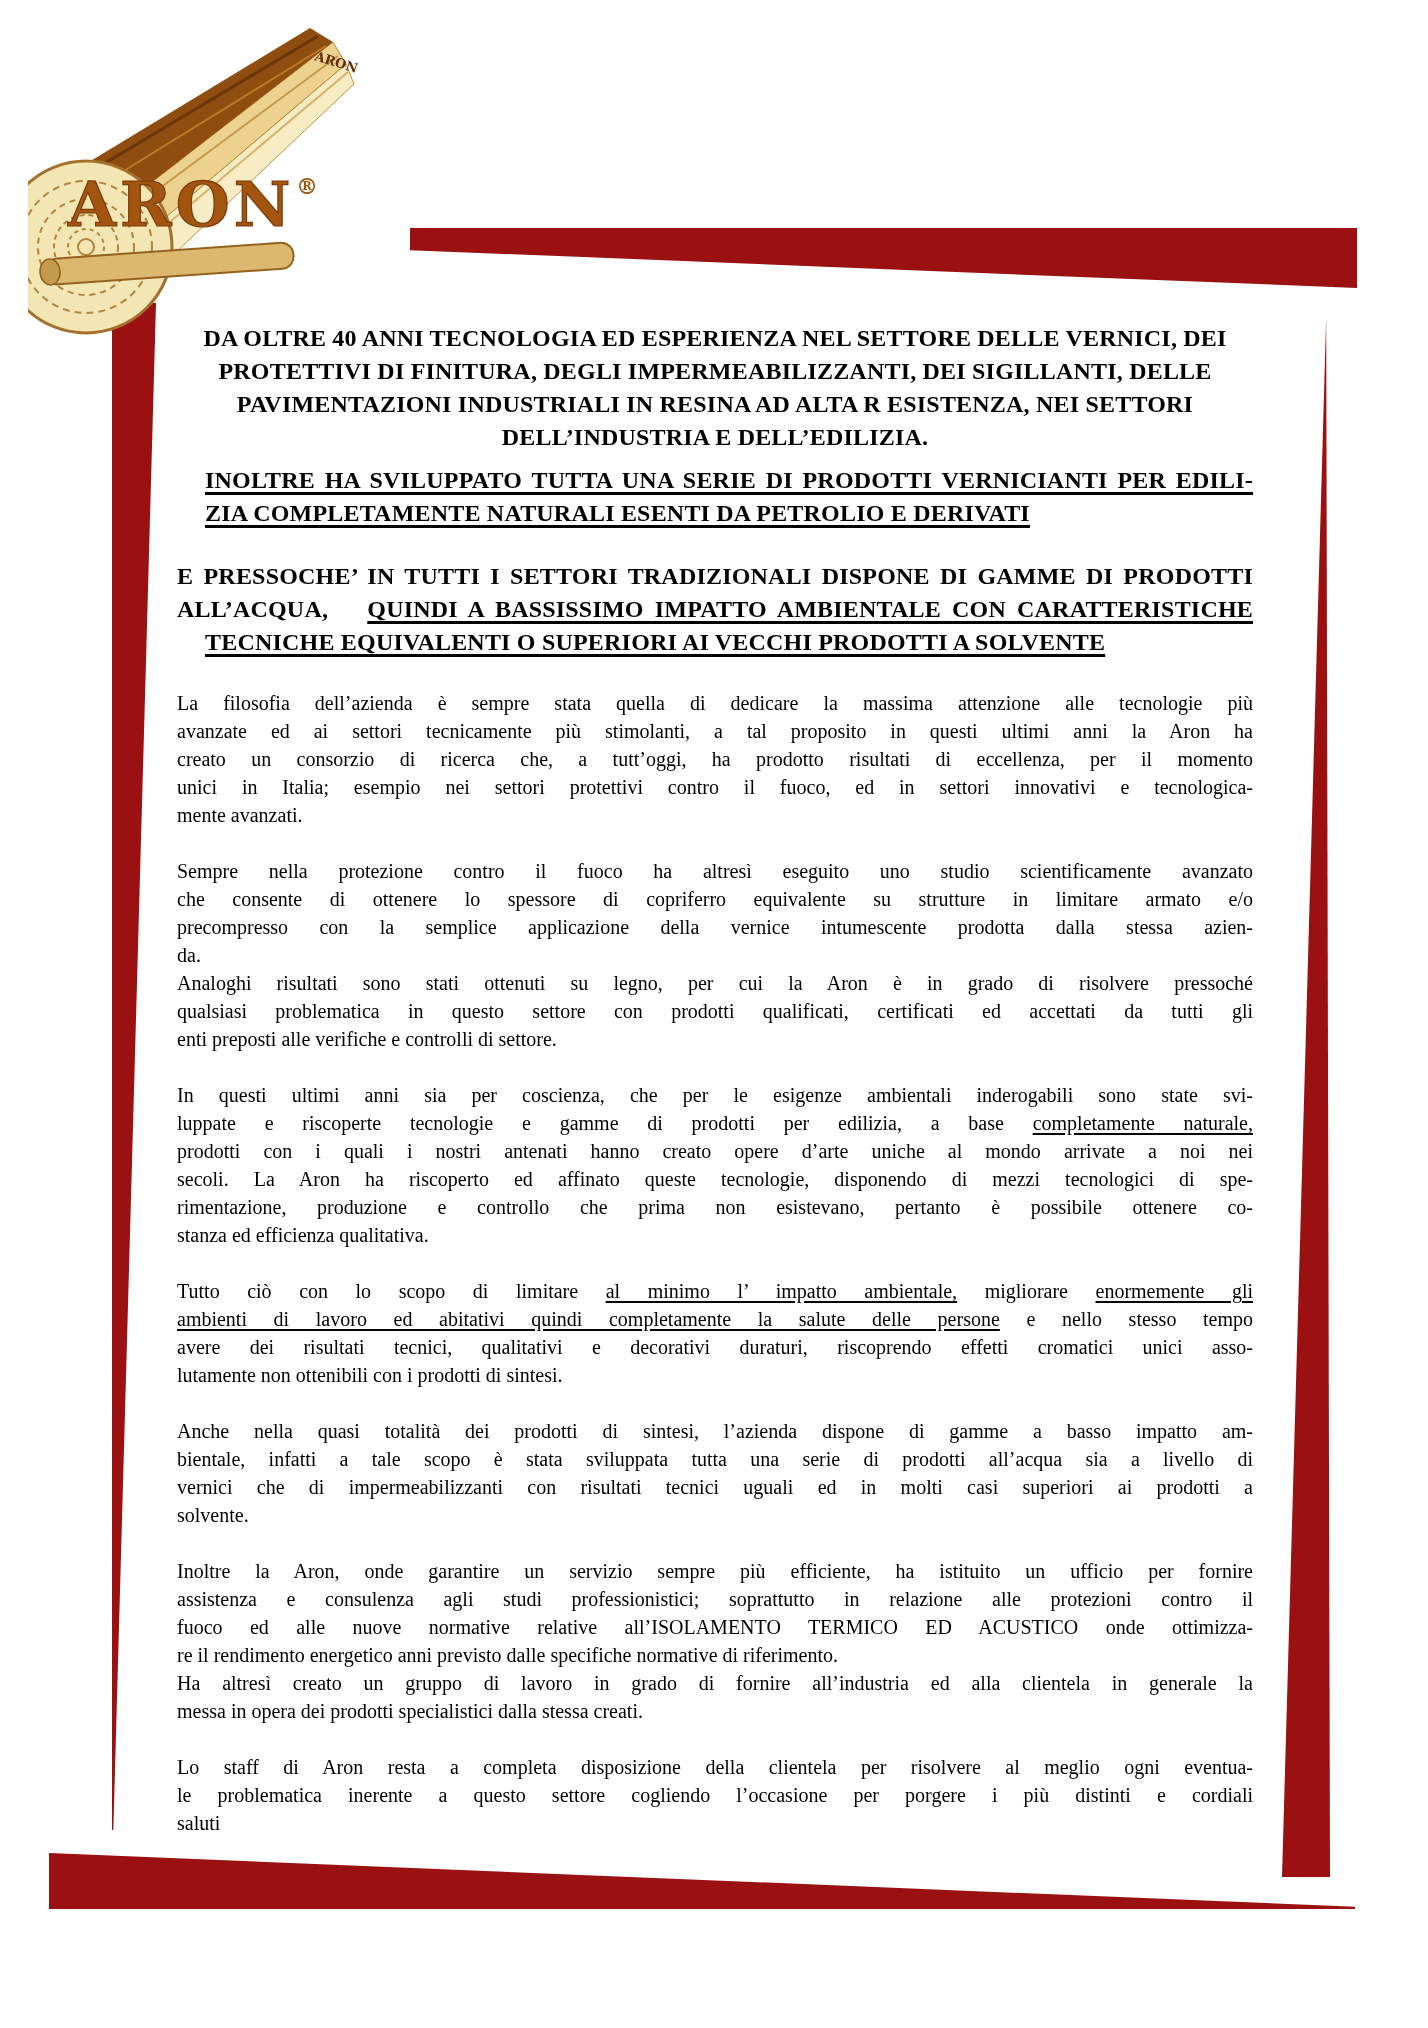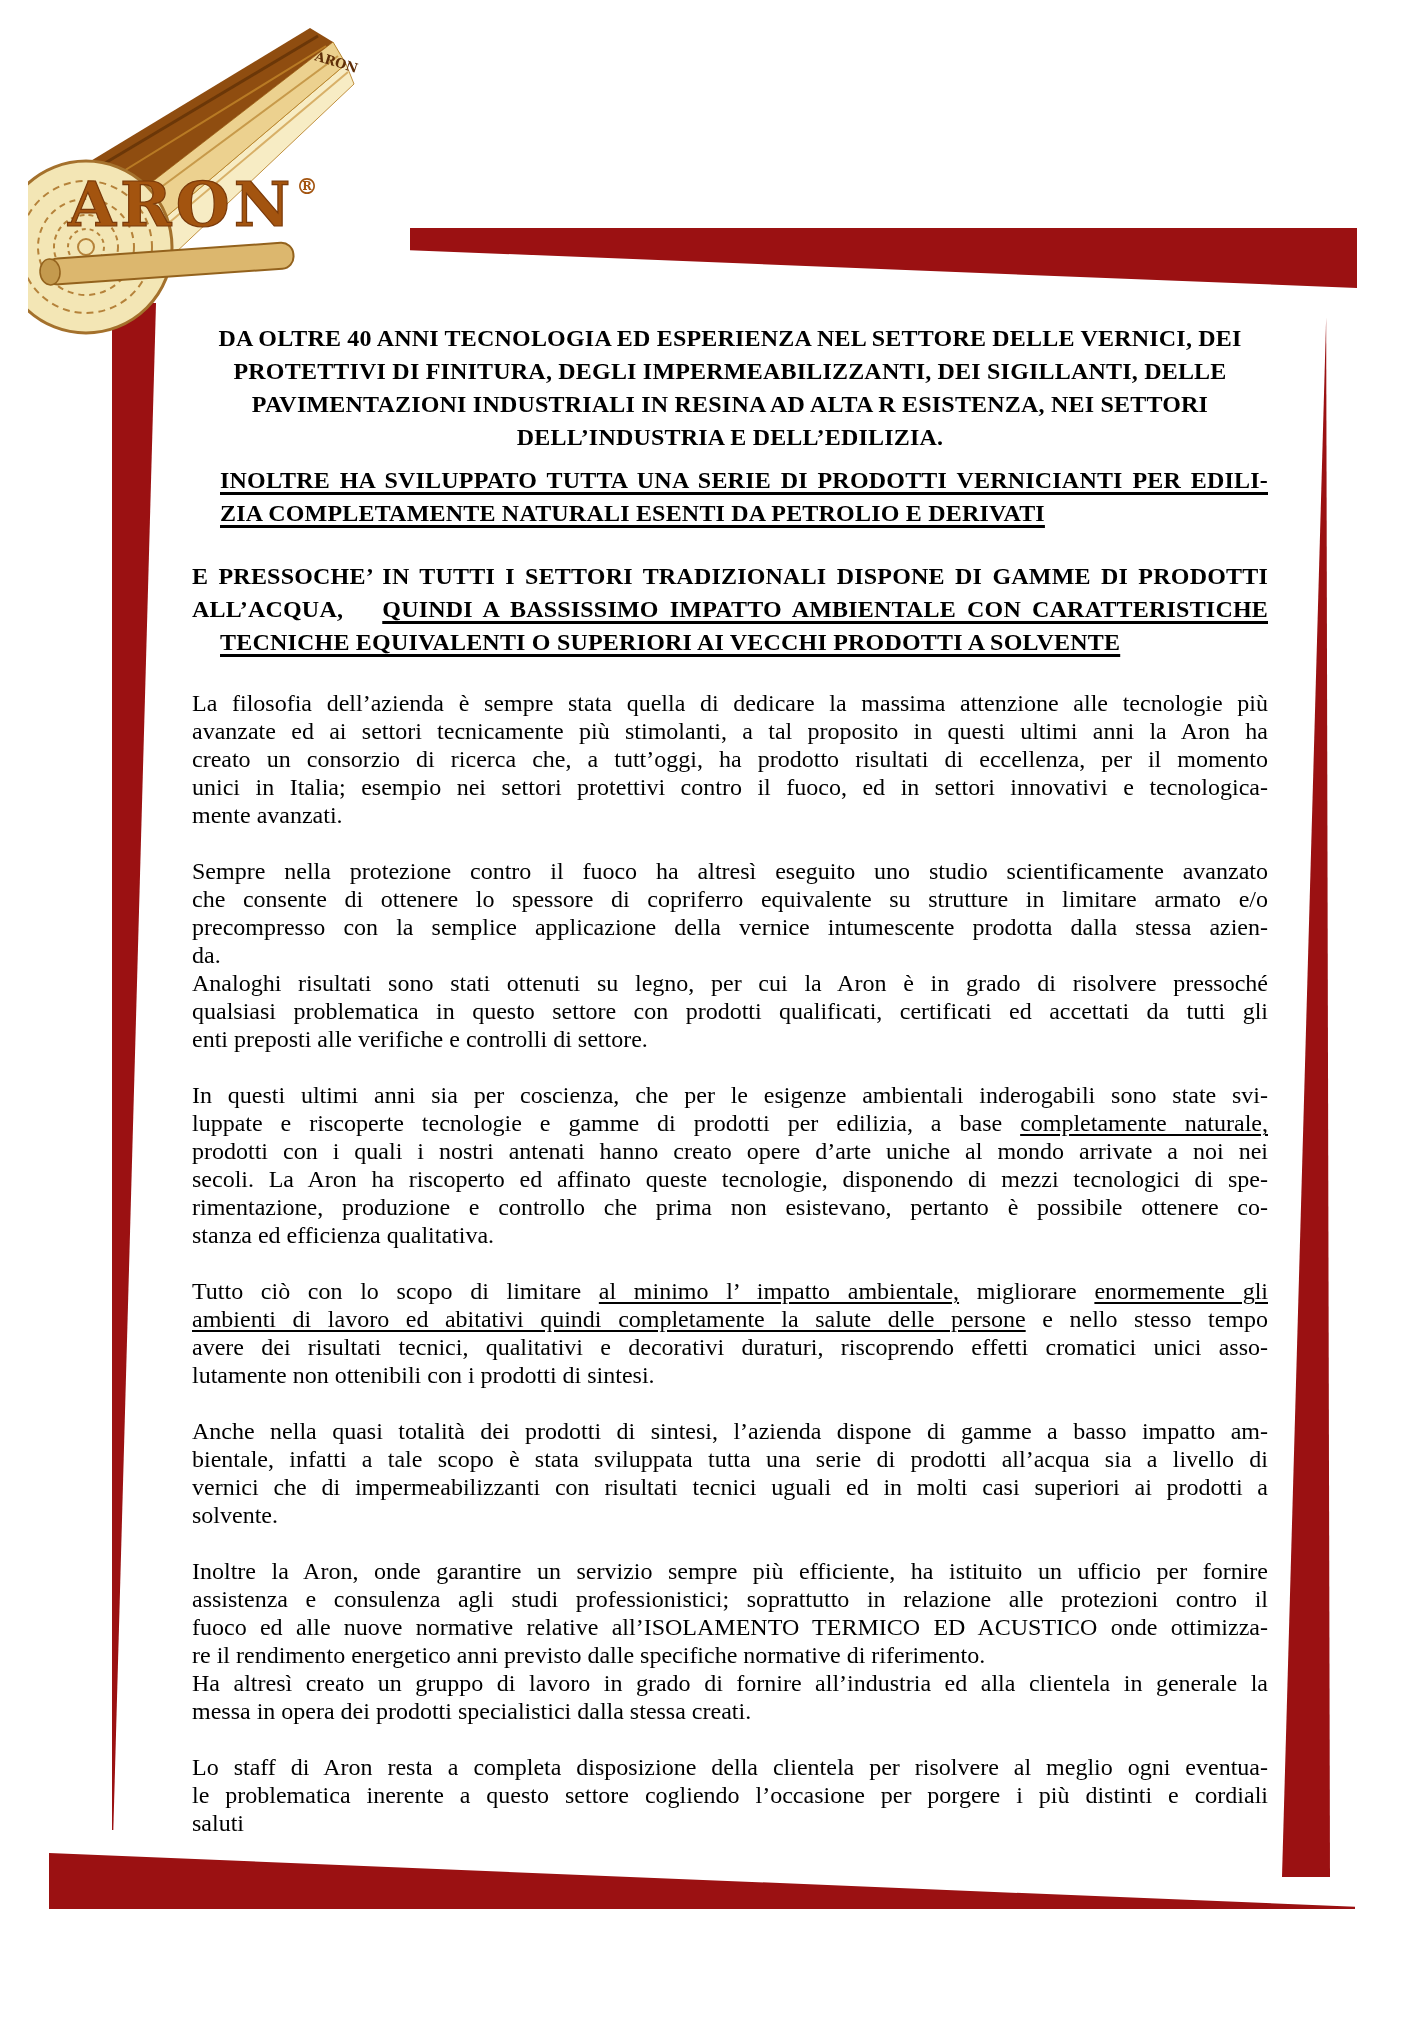--- a/index.html
+++ b/index.html
@@ -8,27 +8,27 @@
   .bar{position:absolute;background:#9b1112;}
   .bar-top{left:410px;top:228px;width:947px;height:60px;
            clip-path:polygon(0 0,100% 0,100% 100%,0 37%);}
   .bar-left{left:112px;top:303px;width:44px;height:1527px;
            clip-path:polygon(0 0,100% 0,3% 100%,0 100%);}
   .bar-right{left:1282px;top:318px;width:48px;height:1559px;
            clip-path:polygon(92% 0,100% 100%,0 100%);}
   .bar-bottom{left:49px;top:1853px;width:1306px;height:56px;
            clip-path:polygon(0 0,100% 96%,100% 100%,0 100%);}
   .logo{position:absolute;left:28px;top:12px;width:336px;height:330px;}
-  .content{position:absolute;left:192px;top:322px;width:1076px;color:#000;}
+  .content{position:absolute;left:177px;top:322px;width:1076px;color:#000;}
   .sec{margin:0 0 28px 0;}
   .sec.caps-center,.sec.caps{font-weight:bold;font-size:24px;line-height:33px;
         font-family:"Liberation Serif",serif;letter-spacing:0.2px;}
   .sec.caps-center{margin-bottom:10px;}
   .sec.caps{margin-bottom:30px;}
-  .sec.body{font-size:24px;line-height:28px;margin-bottom:28px;
+  .sec.body{font-size:20px;line-height:28px;margin-bottom:28px;
         font-family:"Liberation Serif",serif;}
   .ln{text-align:justify;text-align-last:justify;}
   .sec.caps-center .ln{text-align:center;text-align-last:center;}
   .ln.end{text-align-last:left;}
   .sec.caps .u, .sec.caps-center .u{text-decoration:underline;
         text-decoration-thickness:3px;text-underline-offset:4px;margin-left:28px;}
   .sec.body .u{text-decoration:underline;text-decoration-thickness:2px;
         text-underline-offset:3px;}
 </style>
 </head>

